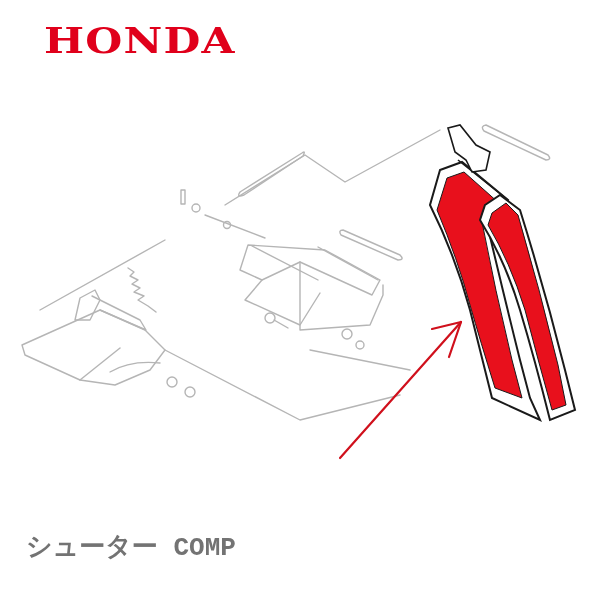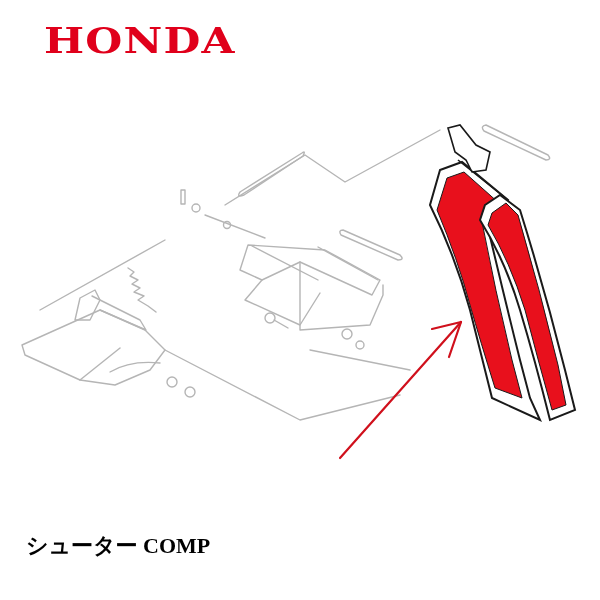--- a/index.html
+++ b/index.html
@@ -1,19 +1,19 @@
 <!DOCTYPE html>
 <html><head>
 <meta charset="utf-8">
 <style>
   html, body { margin:0; padding:0; background:#ffffff; }
   body { width:600px; height:600px; position:relative; overflow:hidden; font-family:"DejaVu Sans", sans-serif; }
   .brand-logo { position:absolute; left:44px; top:22px; font-family:"DejaVu Serif", serif; font-weight:bold; font-size:36px; letter-spacing:1px; line-height:1; transform:scaleX(1.18); transform-origin:left top; }
   .diagram { position:absolute; left:0; top:0; width:600px; height:600px; }
-  .product-title { position:absolute; left:26px; top:535px; font-family:Liberation Serif, serif; font-weight:bold; font-size:22px; color:#000000; line-height:1; letter-spacing:0px; }
+  .product-title { position:absolute; left:26px; top:535px; font-family:Liberation Mono, monospace; font-weight:bold; font-size:26px; color:#737373; line-height:1; letter-spacing:0px; }
 </style>
 </head>
 <body>
 
 <div class="brand-logo" style="color:#e0001b;">HONDA</div>
 
 <svg class="diagram" viewBox="0 0 600 600" xmlns="http://www.w3.org/2000/svg">
 
   <g stroke="#b5b5b5" stroke-width="1.4" fill="none" stroke-linejoin="round" stroke-linecap="round">
 

